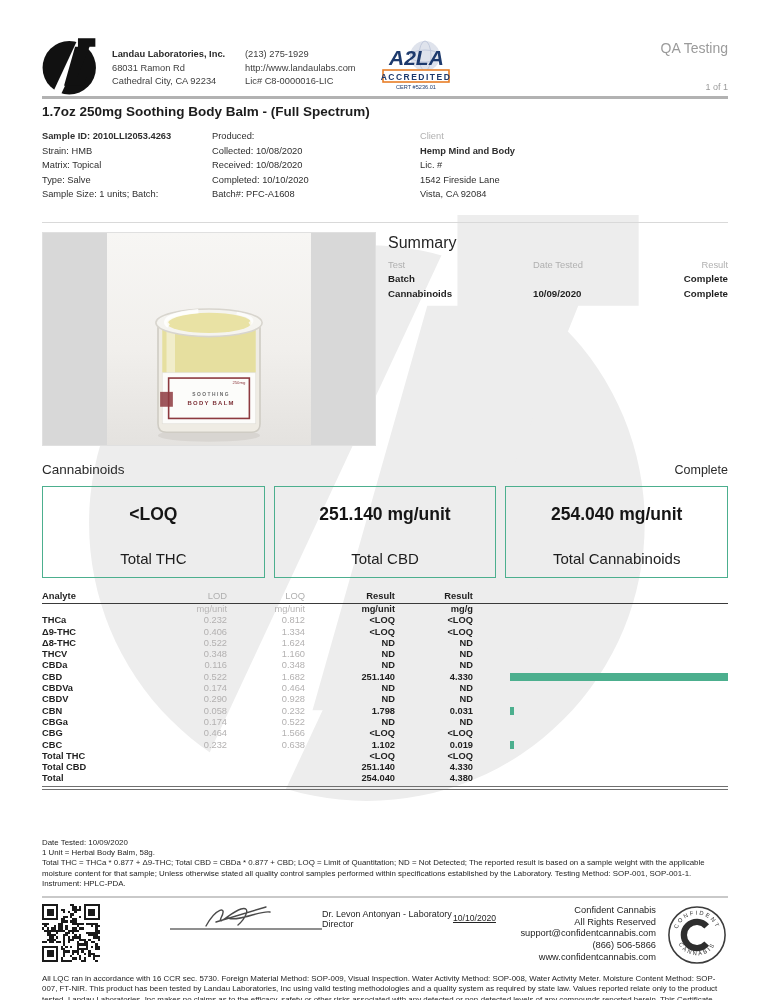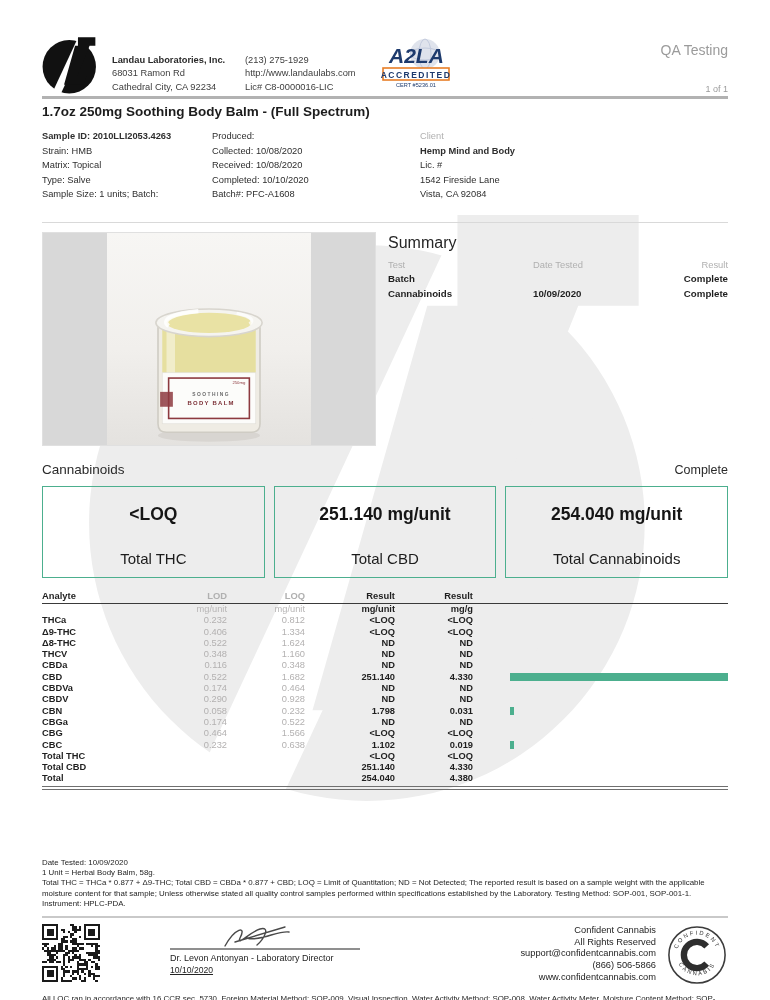--- a/index.html
+++ b/index.html
@@ -5,21 +5,21 @@
   html,body{margin:0;padding:0;background:#fff;}
   .page{
     position:relative;width:770px;height:1000px;margin:0 auto;background:#fff;
     font-family:"Liberation Sans",sans-serif;color:#222;overflow:hidden;
     box-sizing:border-box;padding:38px 42px 0 42px;
   }
   .wm{position:absolute;left:83px;top:203px;width:604px;height:604px;z-index:0;pointer-events:none;}
   .content{position:relative;z-index:1;}
 
   
-  .hdr{display:flex;align-items:flex-end;height:56px;}
+  .hdr{display:flex;align-items:center;height:56px;}
   .hdr .logo{width:58px;height:58px;flex:0 0 58px;}
   .hco{margin-left:12px;width:133px;font-size:9.3px;line-height:13.5px;color:#3d3d3d;padding-top:5px;}
   .hco .b{font-weight:bold;color:#2a2a2a;}
   .hct{width:128px;font-size:9.3px;line-height:13.5px;color:#3d3d3d;padding-top:5px;}
   .badge{width:86px;text-align:center;padding-top:4px;}
   .hright{flex:1;display:flex;flex-direction:column;justify-content:space-between;align-items:flex-end;height:52px;color:#9b9b9b;}
   .hright .qa{font-size:14px;}
   .hright .pg{font-size:9px;}
 
   
@@ -58,36 +58,36 @@
 
   
   .atable{margin-top:12px;border-bottom:4px double #6f6f6f;padding-bottom:1px;}
   .tr{display:grid;grid-template-columns:140px 45px 78px 90px 78px 1fr;font-size:9.3px;line-height:11.3px;}
   .tr.hdr-row{font-size:9.4px;border-bottom:1px solid #3a3a3a;padding-bottom:1px;line-height:12px;}
   .tr .td{white-space:nowrap;}
   .tr .c0{text-align:left;font-weight:600;color:#1f1f1f;}
   .tr .c1,.tr .c2{text-align:right;color:#b3b1b1;}
   .tr .c3,.tr .c4{text-align:right;color:#1f1f1f;font-weight:600;}
   .hdr-row .c0{font-weight:bold;}
-  .hdr-row .c1,.hdr-row .c2{color:#b0b0b0;font-weight:bold;}
+  .hdr-row .c1,.hdr-row .c2{color:#b0b0b0;font-weight:normal;}
   .hdr-row .c3,.hdr-row .c4{font-weight:bold;}
   .units-row .c1,.units-row .c2{color:#b8b6b6;}
   .units-row .c3,.units-row .c4{font-weight:600;}
   .tr.total .c0,.tr.total .c3,.tr.total .c4{font-weight:bold;}
   .bar-cell{padding-left:37px;display:flex;align-items:center;}
   .bar{display:block;height:8px;background:#4CAF8E;}
 
   
-  .notes{margin-top:68px;font-size:7.9px;line-height:10.3px;color:#242424;
+  .notes{margin-top:48px;font-size:7.9px;line-height:10.3px;color:#242424;
     border-bottom:2px solid #c9c9c9;padding-bottom:7px;}
 
   
   .sigrow{display:flex;align-items:flex-start;margin-top:6px;height:64px;}
   .qr{width:58px;height:58px;flex:0 0 58px;}
-  .sigcenter{flex:1;display:flex;flex-direction:column;align-items:flex-start;margin-left:70px;}
+  .sigcenter{flex:1;display:flex;align-items:center;margin-left:70px;}
   .sigline{width:190px;border-bottom:2px solid #8f8f8f;text-align:center;height:24px;}
   .signame{font-size:9px;color:#242424;margin-top:3px;}
   .sigdate{font-size:8.6px;color:#242424;margin-top:2px;text-decoration:underline;}
   .ccblock{width:160px;text-align:right;font-size:9.3px;line-height:11.6px;color:#242424;margin-top:1px;}
   .cclogo{width:62px;height:62px;flex:0 0 62px;margin-left:10px;}
 
   
   .legal{margin-top:6px;font-size:7.9px;line-height:10.2px;color:#242424;}
 </style>
 </head>

